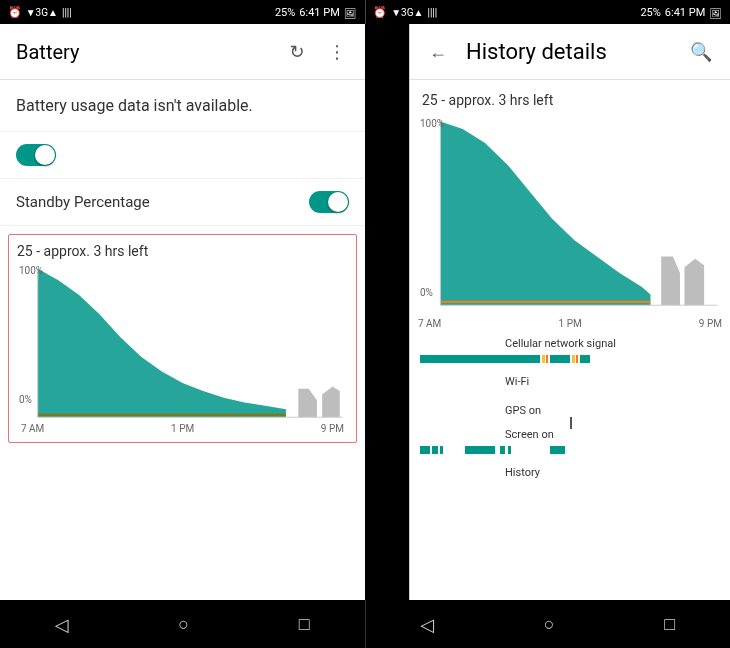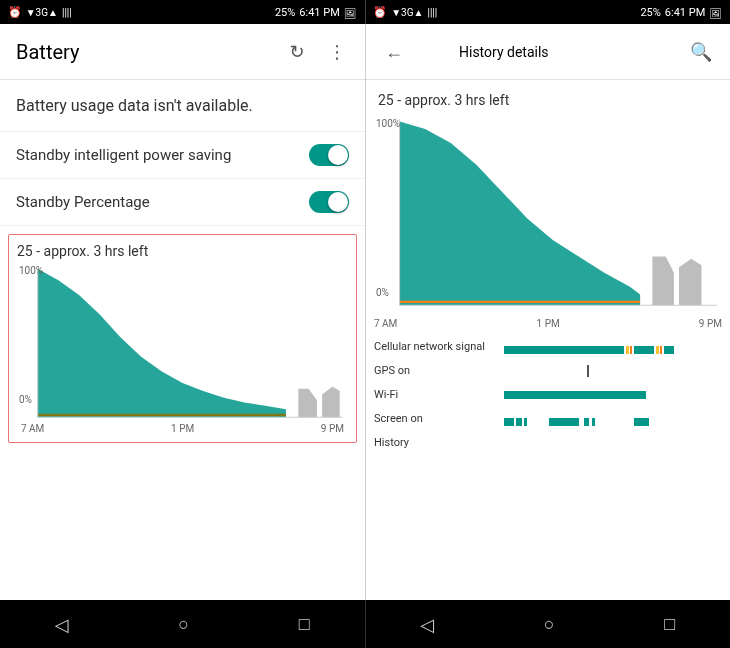--- a/index.html
+++ b/index.html
@@ -5,21 +5,21 @@
     * { margin: 0; padding: 0; box-sizing: border-box; }
     body { width: 730px; height: 648px; background: #000; font-family: 'Roboto', Arial, sans-serif; display: flex; flex-direction: column; overflow: hidden; }
 
     .status-bars { display: flex; height: 24px; background: #000; }
     .status-bar { flex: 1; display: flex; align-items: center; justify-content: space-between; padding: 0 8px; }
     .status-left { display: flex; align-items: center; gap: 4px; }
     .status-right { display: flex; align-items: flex-end; gap: 4px; }
     .status-text { color: #fff; font-size: 11px; }
     .divider-v { width: 1px; background: #444; height: 100%; }
 
-    .main-content { flex: 1; display: flex; }
+    .main-content { flex: 1; display: flex; gap: 44px; }
 
     
     .left-panel { width: 365px; background: #fff; display: flex; flex-direction: column; }
     .left-header { height: 56px; background: #fff; display: flex; align-items: center; padding: 0 16px; gap: 16px; border-bottom: 1px solid #e0e0e0; }
     .left-header-title { font-size: 20px; color: #000; font-weight: 400; flex: 1; }
     .header-icon { width: 24px; height: 24px; display: flex; align-items: center; justify-content: center; cursor: pointer; color: #555; font-size: 18px; }
 
     .left-body { flex: 1; padding: 0; overflow: hidden; }
     .list-item { padding: 16px 16px; border-bottom: 1px solid #f0f0f0; }
     .list-item-text { font-size: 16px; color: #333; }
@@ -37,35 +37,35 @@
     .chart-y-label.top { top: 2px; }
     .chart-y-label.bottom { bottom: 18px; }
     .chart-svg { width: 100%; height: 100%; }
 
     .chart-x-labels { display: flex; justify-content: space-between; padding: 0 4px; }
     .chart-x-label { font-size: 10px; color: #666; }
 
     
     .right-panel { flex: 1; background: #fff; display: flex; flex-direction: column; border-left: 1px solid #ccc; }
     .right-header { height: 56px; background: #fff; display: flex; align-items: center; padding: 0 16px; gap: 16px; border-bottom: 1px solid #e0e0e0; }
-    .right-header-title { font-size: 14px; color: #000; font-weight: 400; flex: 1; margin-left: 37px; }
+    .right-header-title { font-size: 22px; color: #000; font-weight: 400; flex: 1; }
 
     .right-body { flex: 1; overflow-y: auto; padding: 8px 0; }
     .right-subtitle { font-size: 14px; color: #333; padding: 4px 12px 8px; }
 
     .right-chart-area { position: relative; height: 200px; background: #fff; margin: 0 8px; }
     .right-chart-y-label { position: absolute; left: 2px; font-size: 10px; color: #666; }
     .right-chart-y-label.top { top: 2px; }
     .right-chart-y-label.bottom { bottom: 18px; }
 
     .right-chart-x-labels { display: flex; justify-content: space-between; padding: 2px 8px 4px; }
     .right-chart-x-label { font-size: 10px; color: #666; }
 
     .signal-rows { padding: 4px 8px; }
-    .signal-row { display: flex; align-items: center; margin-bottom: 6px; min-height: 18px; }
+    .signal-row { display: flex; align-items: center; margin-bottom: 6px; min-height: 18px; flex-direction: column; }
     .signal-row-label { font-size: 11px; color: #333; width: 130px; flex-shrink: 0; }
     .signal-bar-area { flex: 1; height: 10px; position: relative; }
 
     
     .nav-bars { display: flex; height: 48px; background: #000; }
     .nav-bar { flex: 1; display: flex; align-items: center; justify-content: space-around; }
     .nav-bar-divider { width: 1px; background: #333; }
     .nav-btn { color: #ccc; font-size: 18px; cursor: pointer; padding: 8px; }
   </style>
 </head>
@@ -105,21 +105,20 @@
     <div class="left-header">
       <span class="left-header-title">Battery</span>
       <div class="header-icon">↻</div>
       <div class="header-icon">⋮</div>
     </div>
     <div class="left-body">
       <div class="list-item">
         <span class="list-item-text">Battery usage data isn't available.</span>
       </div>
       <div class="toggle-row">
-        <span class="toggle-label">Standby intelligent power saving</span>
         <div class="toggle">
           <div class="toggle-knob"></div>
         </div>
       </div>
       <div class="toggle-row">
         <span class="toggle-label">Standby Percentage</span>
         <div class="toggle">
           <div class="toggle-knob"></div>
         </div>
       </div>
@@ -191,30 +190,30 @@
               <rect x="126" y="2" width="2" height="8" fill="#f57f17"></rect>
               <rect x="130" y="2" width="20" height="8" fill="#009688"></rect>
               <rect x="152" y="2" width="3" height="8" fill="#fbc02d"></rect>
               <rect x="156" y="2" width="2" height="8" fill="#f57f17"></rect>
               <rect x="160" y="2" width="10" height="8" fill="#009688"></rect>
             </svg>
           </div>
         </div>
 
         <div class="signal-row">
+          <span class="signal-row-label">Wi-Fi</span>
+          <div class="signal-bar-area">
+            <div style="width:65%;height:8px;background:#009688;margin-top:2px;"></div>
+          </div>
+        </div>
+
+        <div class="signal-row">
           <span class="signal-row-label">GPS on</span>
           <div class="signal-bar-area" style="position:relative;">
             <div style="width:2px;height:12px;background:#555;position:absolute;left:38%;top:0;"></div>
-          </div>
-        </div>
-
-        <div class="signal-row">
-          <span class="signal-row-label">Wi-Fi</span>
-          <div class="signal-bar-area">
-            <div style="width:65%;height:8px;background:#009688;margin-top:2px;"></div>
           </div>
         </div>
 
 
         <div class="signal-row">
           <span class="signal-row-label">Screen on</span>
           <div class="signal-bar-area">
             <svg width="100%" height="12">
               <rect x="0" y="2" width="10" height="8" fill="#009688"></rect>
               <rect x="12" y="2" width="6" height="8" fill="#009688"></rect>

